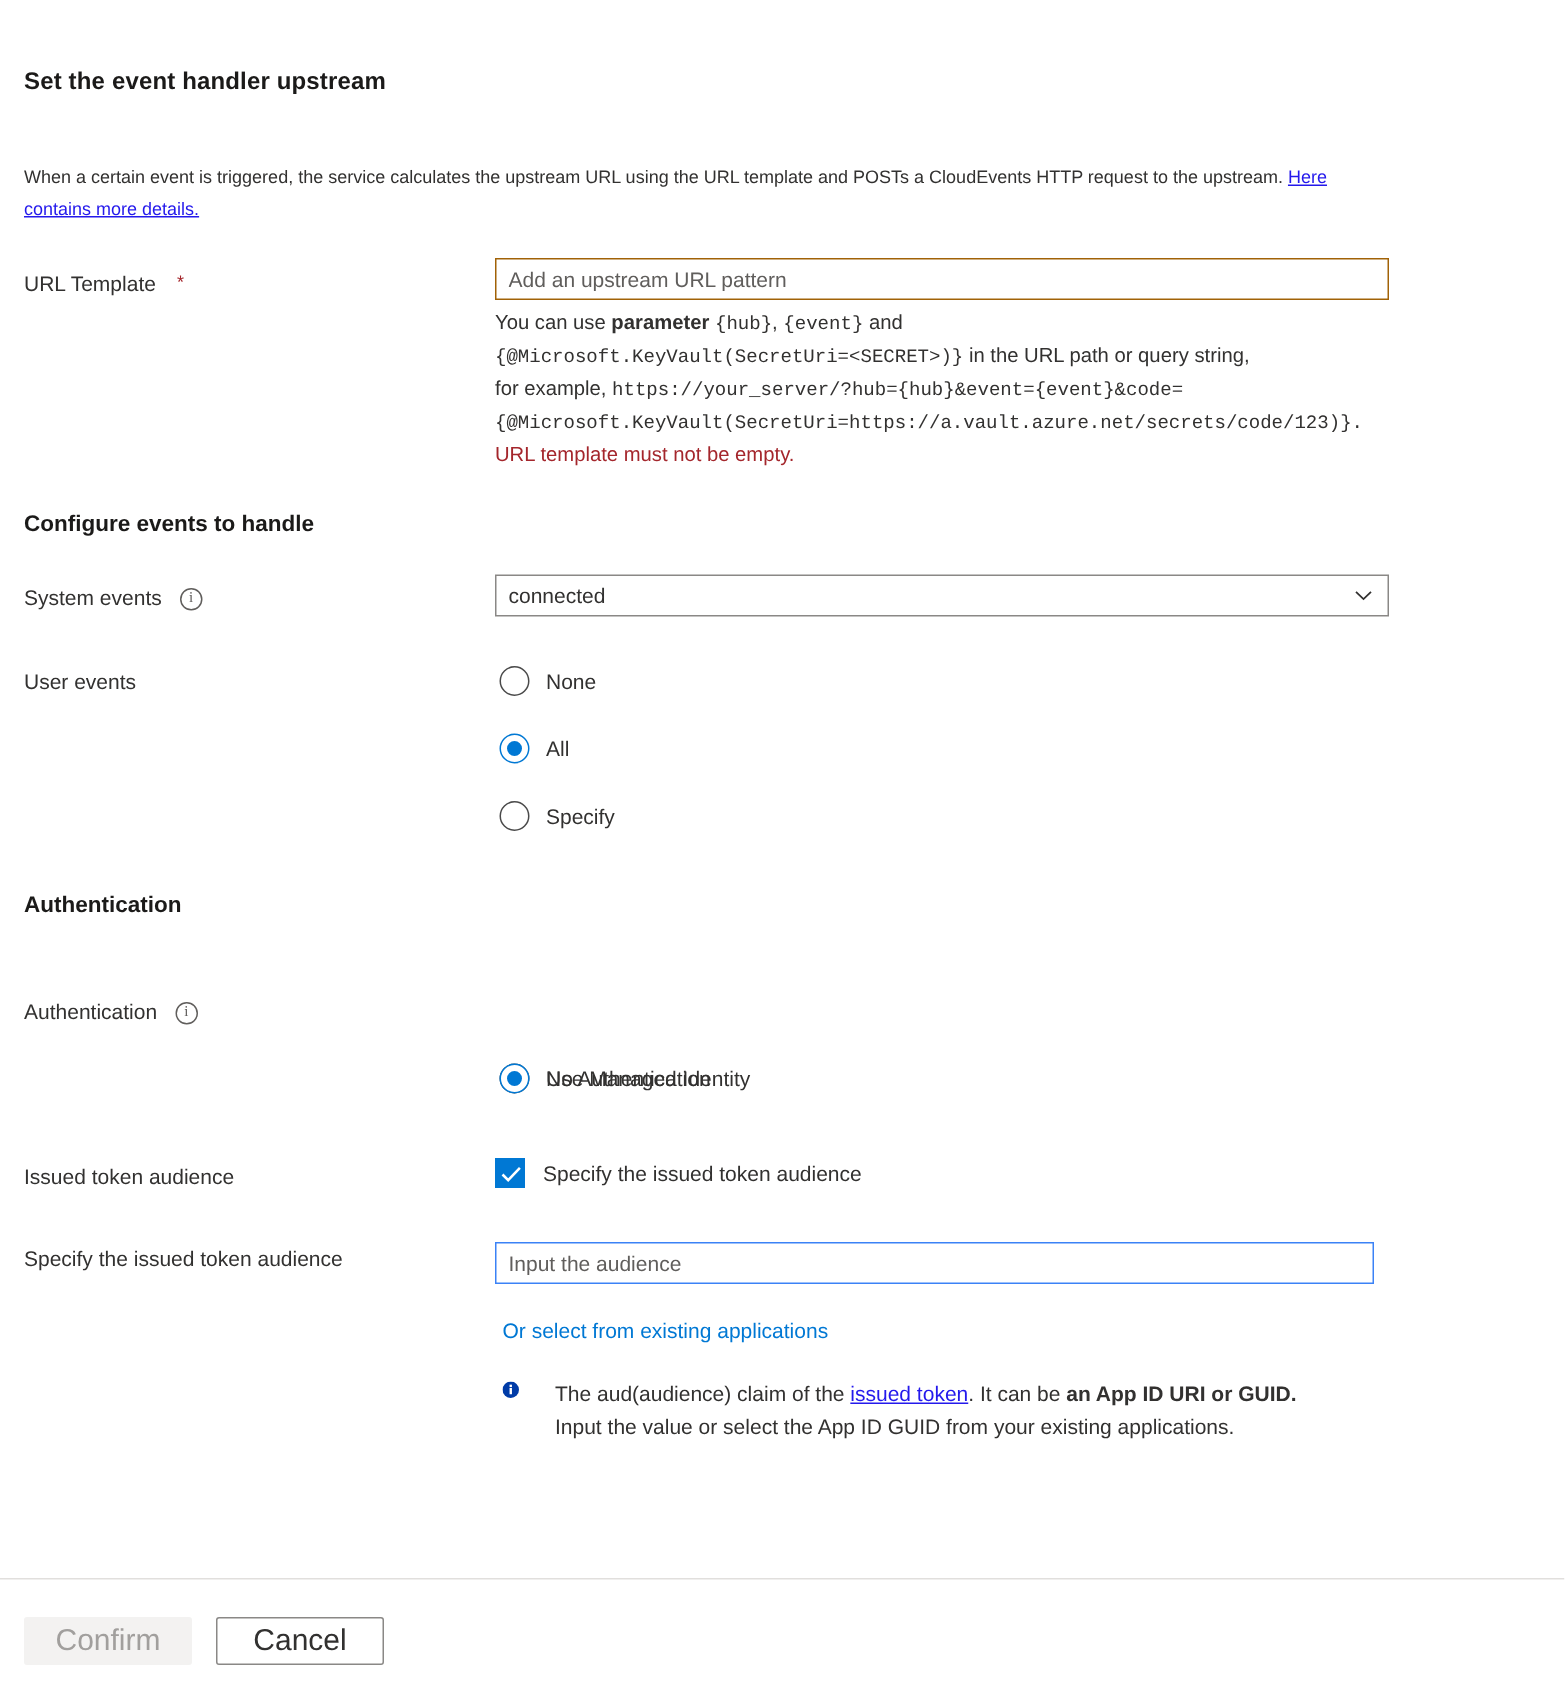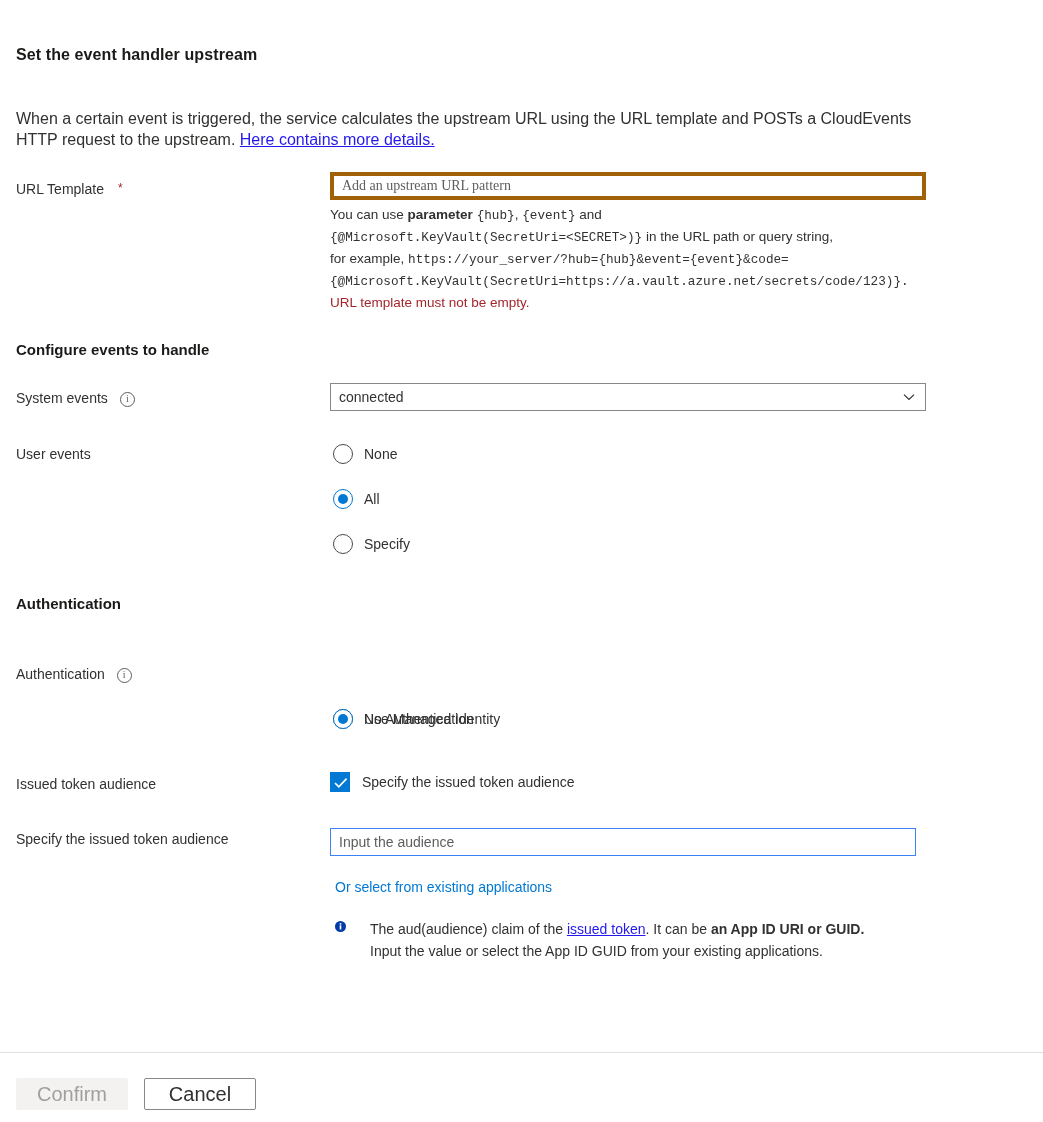--- a/index.html
+++ b/index.html
@@ -37,21 +37,21 @@
     font-weight: bold;
     color: #1b1a19;
     letter-spacing: 0.1px;
   }
 
   .intro {
     position: absolute;
     left: 16px;
     top: 108px;
     width: 900px;
-    font-size: 16px;
+    font-size: 12px;
     line-height: 21px;
     color: #323130;
   }
   .intro a.ext-link {
     color: #2419ec;
     text-decoration: underline;
   }
 
   .section-heading {
     position: absolute;
@@ -119,21 +119,21 @@
     border: 1px solid #3b82f6;
     background: #ffffff;
     font-family: "Liberation Sans", sans-serif;
     font-size: 14px;
     color: #323130;
     padding: 0 8px;
     outline: none;
     border-radius: 0;
   }
   .text-input::placeholder { color: #605e5c; opacity: 1; }
-  .text-input.error { border: 4px solid #a16207; font-family: Liberation Serif, serif; }
+  .text-input.error { border: 1px solid #a16207; }
 
   #url-input-wrap { top: 172px; }
   #aud-input-wrap { top: 828px; }
   #aud-input-wrap .text-input { width: 586px; }
 
   
   .help-text {
     position: absolute;
     left: 330px;
     top: 204px;

